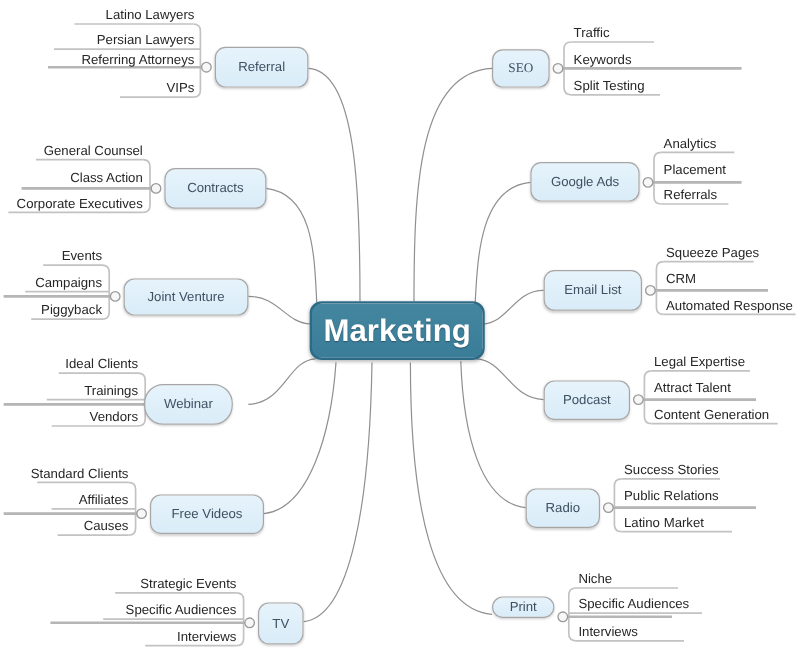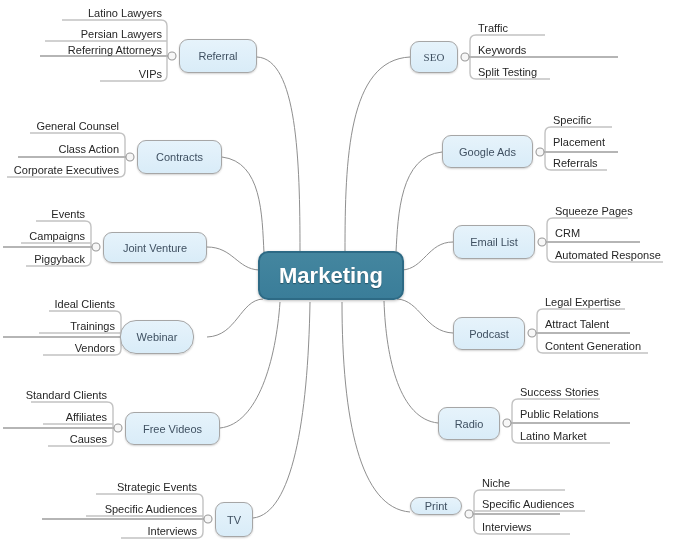--- a/index.html
+++ b/index.html
@@ -17,21 +17,21 @@
     background:linear-gradient(180deg,#e6f3fb, var(--topic-fill,#d9ecf8));
     border:1px solid var(--topic-border,#a6a6a6);
     color:var(--topic-text,#3f5061);font-size:11px;
     display:flex;align-items:center;justify-content:center;white-space:nowrap;
     box-shadow:0 1px 2px rgba(0,0,0,.18);
   }
   .central{
     position:absolute;box-sizing:border-box;border-radius:10px;
     background:linear-gradient(180deg,#44869f, var(--central-fill,#3a7d99));
     border:2px solid var(--central-border,#2d6a85);
-    color:var(--central-text,#ffffff);font-size:22px;font-weight:bold;
+    color:var(--central-text,#ffffff);font-size:26px;font-weight:bold;
     display:flex;align-items:center;justify-content:center;
     text-shadow:0 1px 1px rgba(0,0,0,.35);
     box-shadow:0 1px 3px rgba(0,0,0,.25);
   }
   .child{
     position:absolute;height:16px;line-height:16px;font-size:11px;
     color:var(--subtopic-text,#262626);white-space:nowrap;
   }
   .child.r{text-align:right;}
 </style>
@@ -171,21 +171,21 @@
   <div class="child r" style="right:566px;top:431px;">Causes</div>
 
   <div class="child r" style="right:476px;top:479px;">Strategic Events</div>
   <div class="child r" style="right:476px;top:501px;">Specific Audiences</div>
   <div class="child r" style="right:476px;top:523px;">Interviews</div>
 
   <div class="child" style="left:478px;top:20px;">Traffic</div>
   <div class="child" style="left:478px;top:42px;">Keywords</div>
   <div class="child" style="left:478px;top:64px;">Split Testing</div>
 
-  <div class="child" style="left:553px;top:112px;">Specific</div>
+  <div class="child" style="left:553px;top:112px;">Analytics</div>
   <div class="child" style="left:553px;top:134px;">Placement</div>
   <div class="child" style="left:553px;top:155px;">Referrals</div>
 
   <div class="child" style="left:555px;top:203px;">Squeeze Pages</div>
   <div class="child" style="left:555px;top:225px;">CRM</div>
   <div class="child" style="left:555px;top:247px;">Automated Response</div>
 
   <div class="child" style="left:545px;top:294px;">Legal Expertise</div>
   <div class="child" style="left:545px;top:316px;">Attract Talent</div>
   <div class="child" style="left:545px;top:338px;">Content Generation</div>

